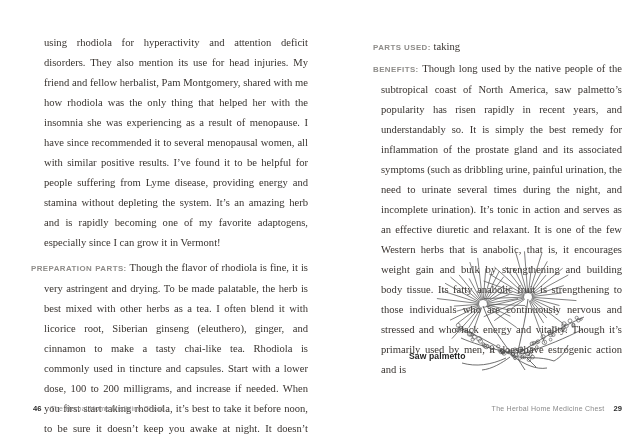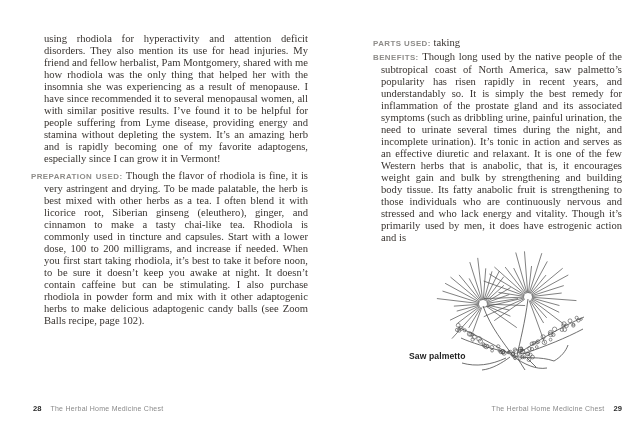--- a/index.html
+++ b/index.html
@@ -6,21 +6,21 @@
   body {
     width:640px; height:444px; background:#ffffff; overflow:hidden;
     font-family:"Liberation Serif", serif;
   }
   .spread { position:relative; width:640px; height:444px; background:#ffffff; color:#38332f; }
 
   
   .col-left  { position:absolute; left:31px;  top:33px; width:277px; }
   .col-right { position:absolute; left:365px; top:37px; width:257px; }
 
-  p.body { margin:0; font-size:10.6px; line-height:12px; text-align:justify; color:#38332f; }
+  p.body { margin:0; font-size:10.6px; line-height:20px; text-align:justify; color:#38332f; }
   p.indented { padding-left:13px; }
   p.hang { padding-left:13px; text-indent:-13px; margin-top:5px; }
 
   .label {
     font-family:"Liberation Sans", sans-serif; font-weight:bold;
     font-size:7.9px; letter-spacing:0.45px; color:#8e8c89;
   }
 
   h2.species {
     margin:0 0 3px 0; font-family:"Liberation Sans", sans-serif;
@@ -54,21 +54,21 @@
   .f-right .num { margin-left:9px; }
 </style>
 </head>
 <body>
 
 <div class="spread">
 
   <div class="col-left">
     <p class="body indented">using rhodiola for hyperactivity and attention deficit disorders. They also mention its use for head injuries. My friend and fellow herbalist, Pam Montgomery, shared with me how rhodiola was the only thing that helped her with the insomnia she was experiencing as a result of menopause. I have since recommended it to several menopausal women, all with similar positive results. I’ve found it to be helpful for people suffering from Lyme disease, providing energy and stamina without depleting the system. It’s an amazing herb and is rapidly becoming one of my favorite adaptogens, especially since I can grow it in Vermont!</p>
     <p class="body hang">
-      <span class="label">PREPARATION USED:</span>
+      <span class="label">PREPARATION PARTS:</span>
       <span>Though the flavor of rhodiola is fine, it is very astringent and drying. To be made palatable, the herb is best mixed with other herbs as a tea. I often blend it with licorice root, Siberian ginseng (eleuthero), ginger, and cinnamon to make a tasty chai-like tea. Rhodiola is commonly used in tincture and capsules. Start with a lower dose, 100 to 200 milligrams, and increase if needed. When you first start taking rhodiola, it’s best to take it before noon, to be sure it doesn’t keep you awake at night. It doesn’t contain caffeine but can be stimulating. I also purchase rhodiola in powder form and mix with it other adaptogenic herbs to make delicious adaptogenic candy balls (see Zoom Balls recipe, page 102).</span>
     </p>
   </div>
 
   <div class="col-right">
     <p class="body subline">
       <span class="label">PARTS USED:</span>
       <span>taking</span>
     </p>
     <p class="body subline">
@@ -218,19 +218,19 @@
         <circle cx="124.4419798953596" cy="111.73154743496823" r="1.6776151754136663" stroke="#4a4a4a" fill="none" stroke-width="0.6"></circle>
         <circle cx="126.46369347972285" cy="114.05230721022502" r="1.9086048761841083" stroke="#4a4a4a" fill="none" stroke-width="0.6"></circle>
         <circle cx="122.2453443283387" cy="110.89332156665171" r="1.5549079662152507" stroke="#4a4a4a" fill="none" stroke-width="0.6"></circle>
         <circle cx="121.39566013634511" cy="110.96850422979905" r="2.036415045367903" stroke="#4a4a4a" fill="none" stroke-width="0.6"></circle>
         <circle cx="122.88056116750522" cy="116.724011582206" r="1.811633645222173" stroke="#4a4a4a" fill="none" stroke-width="0.6"></circle>
       </svg>
     <div class="illo-caption">Saw palmetto</div>
   </div>
 
   <div class="footer f-left">
-    <span class="num">28</span><span>The Herbal Home Medicine Chest</span>
+    <span class="num">46</span><span>The Herbal Home Medicine Chest</span>
   </div>
   <div class="footer f-right">
     <span>The Herbal Home Medicine Chest</span><span class="num">29</span>
   </div>
 
 </div>
 
 </body></html>

